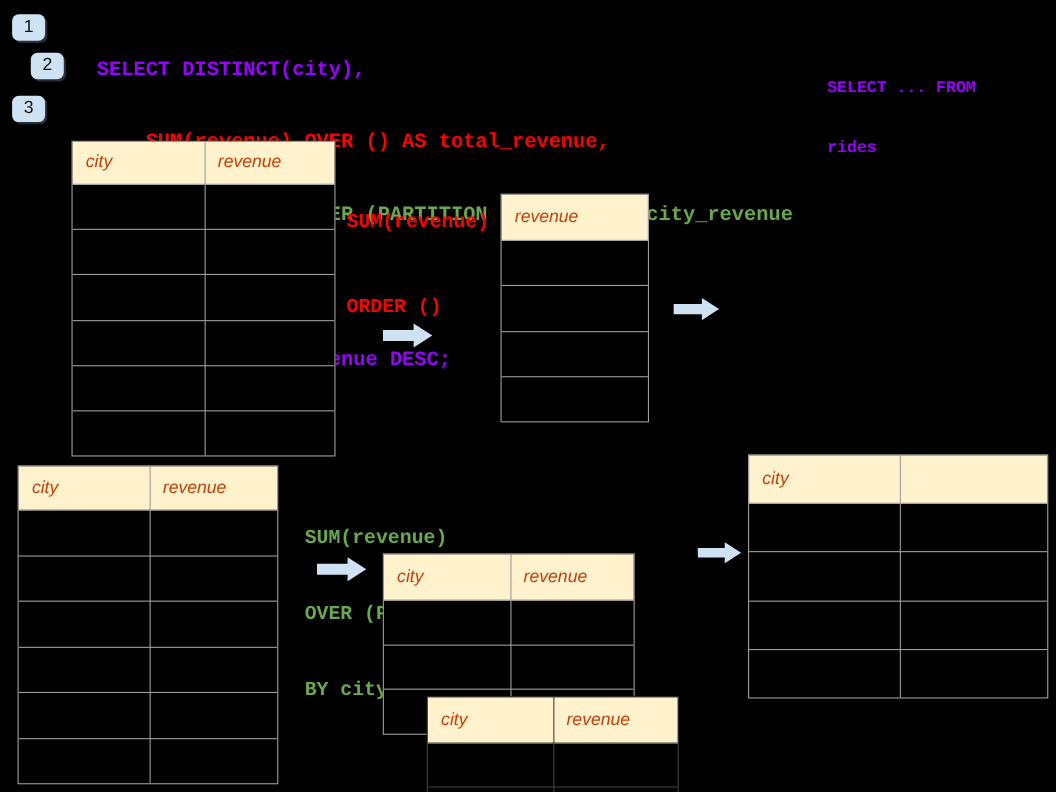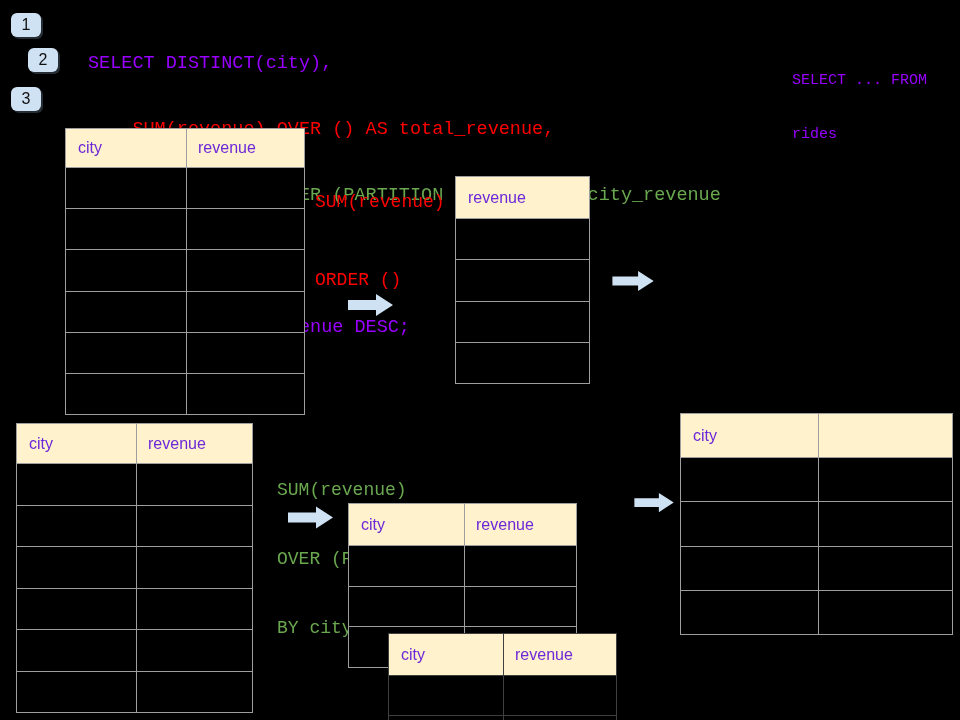--- a/index.html
+++ b/index.html
@@ -9,25 +9,25 @@
     width: 960px;
     height: 720px;
     background: var(--background, #000);
     overflow: hidden;
     font-family: "Liberation Sans", sans-serif;
   }
   
   .code {
     position: absolute;
     font-family: "Liberation Mono", monospace;
-    font-weight: normal;
+    font-weight: bold;
     white-space: pre;
   }
   .code-main { left: 88px; top: 9px; font-size: 18.5px; line-height: 22px; }
-  .code-side { left: 752px; top: 36px; font-size: 15px; line-height: 18px; color: var(--sql_purple); margin-left: 40px; }
+  .code-side { left: 752px; top: 36px; font-size: 15px; line-height: 18px; color: var(--sql_purple); }
   .anno-total { left: 315px; top: 137px; font-size: 18px; line-height: 26px; color: var(--sql_red); }
   .anno-part  { left: 277px; top: 433px; font-size: 18px; line-height: 23px; color: var(--sql_green); }
   .cl-purple { color: var(--sql_purple); }
   .cl-red    { color: var(--sql_red); }
   .cl-green  { color: var(--sql_green); }
   
   .badge {
     position: absolute;
     width: 30px; height: 24px;
     background: var(--accent_blue);
@@ -47,23 +47,24 @@
   .tbl.dark { --tb: var(--table_border_dark); }
   .thead {
     display: flex;
     background: var(--table_header_bg);
     border-bottom: 1px solid var(--tb);
     box-sizing: border-box;
   }
   .th {
     display: flex; align-items: center;
     padding-left: 12px;
-    font-size: 16px; color: #6d28d9;
+    font-size: 16px; color: #c2410c;
     box-sizing: border-box;
     overflow: hidden;
+    font-style: italic;
   }
   .rows { display: flex; flex-direction: column; }
   .tr { flex: 1; border-bottom: 1px solid var(--tb); }
   .tr:last-child { border-bottom: none; }
   .vline {
     position: absolute; top: 0; bottom: 0; width: 1px;
     background: var(--tb);
   }
   
   .arrow { position: absolute; }

